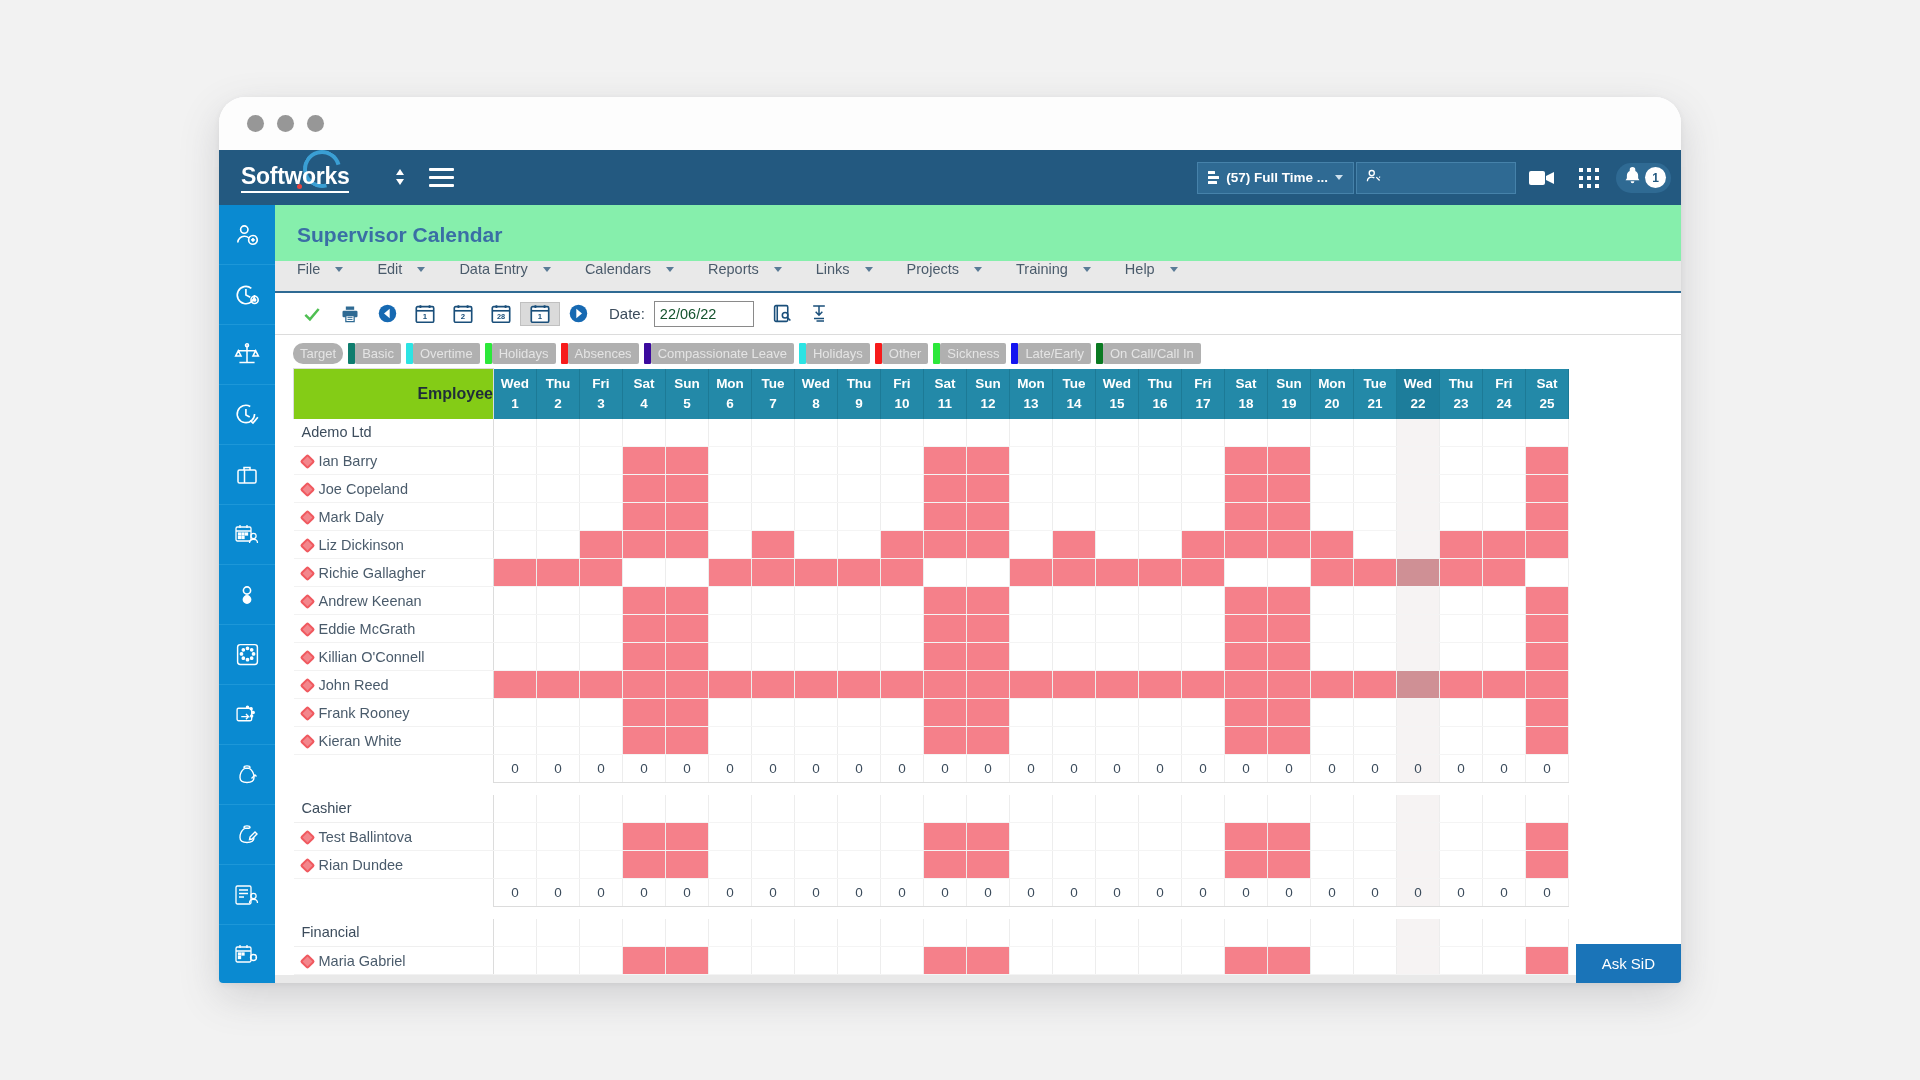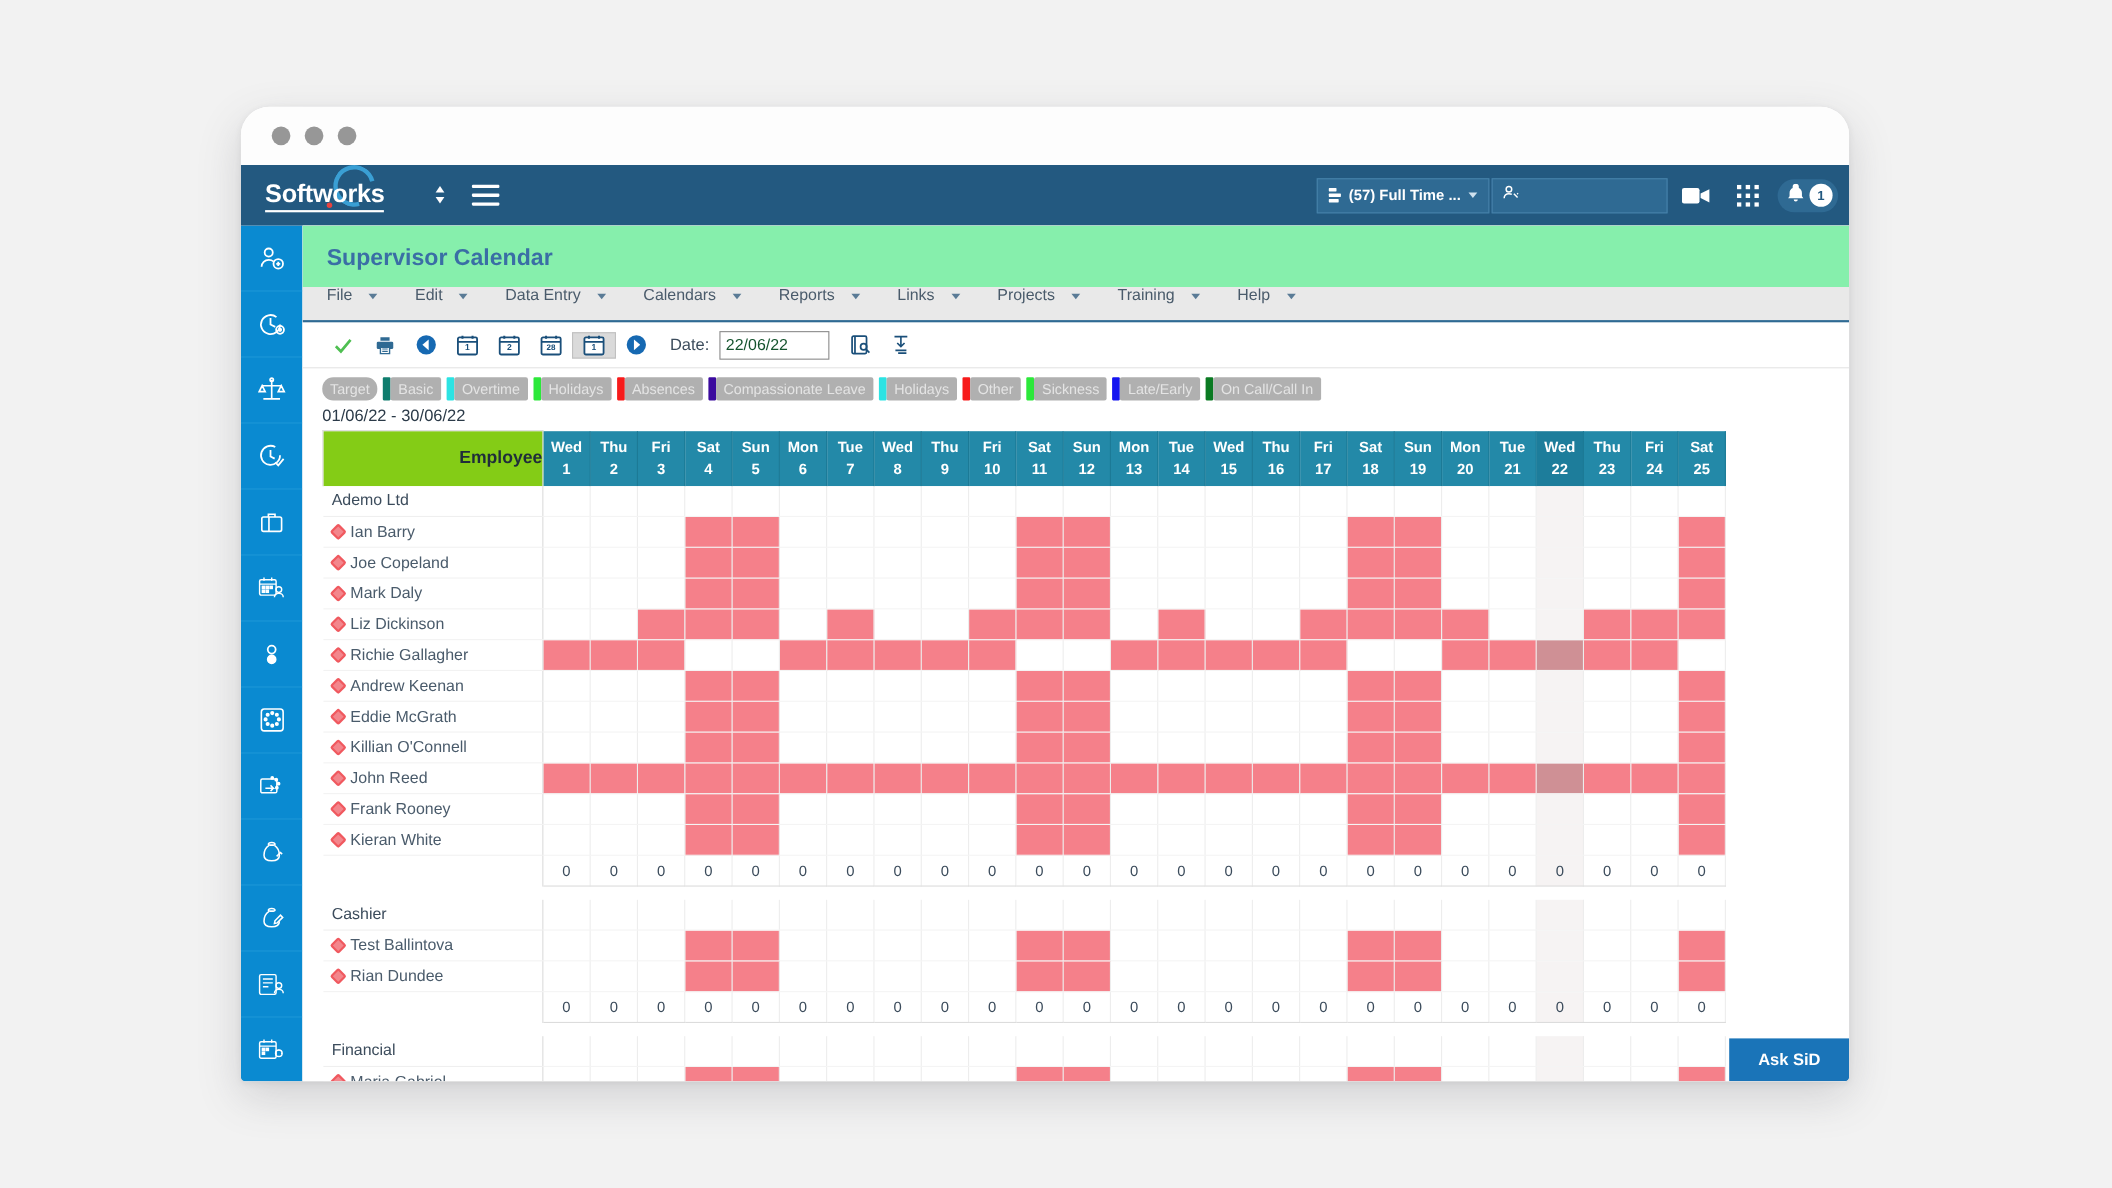--- a/index.html
+++ b/index.html
@@ -194,21 +194,21 @@
   tr.total td.name { height: 26px; border-right: 1px solid #dcdcdc; background: #fff; }
   tr.total td.cell {
     font-size: 13.5px; color: #3c4c5c; text-align: center;
     background: #fff; border-bottom: 1px solid #dcdcdc;
   }
   tr.total td.cell.selcol { background: #f6f3f3; }
   tr.spacer td { height: 12px; background: #fff; border: none; }
 
   .ask-sid {
     position: absolute; right: 0; bottom: 0;
-    background: #1a74b8; color: #fff; font-size: 15px; font-weight: bold;
+    background: #1a74b8; color: #fff; font-size: 15px; font-weight: normal;
     padding: 11px 26px; cursor: pointer; margin-left: 48px;
   }
 </style>
 </head>
 <body>
 
 <div id="page">
   <div class="browser-frame">
 
     <div class="titlebar">
@@ -569,21 +569,20 @@
             <span class="lg">
                 <span class="sw" style="background:#1414f0"></span>
                 <span class="lb">Late/Early</span>
               </span>
             <span class="lg">
                 <span class="sw" style="background:#0a7a22"></span>
                 <span class="lb">On Call/Call In</span>
               </span>
           </div>
 
-          <div class="range">01/06/22 - 30/06/22</div>
 
           <div class="grid-wrap">
             <table class="cal">
               <thead>
                 <tr id="head-row">
                   <th class="emp-head">Employee</th>
                 <th class="day-head">
                       <div>Wed</div>
                       <div>1</div>
                     </th>

